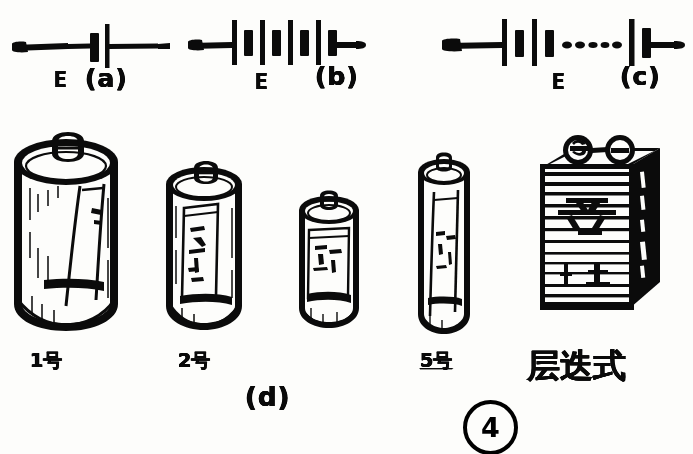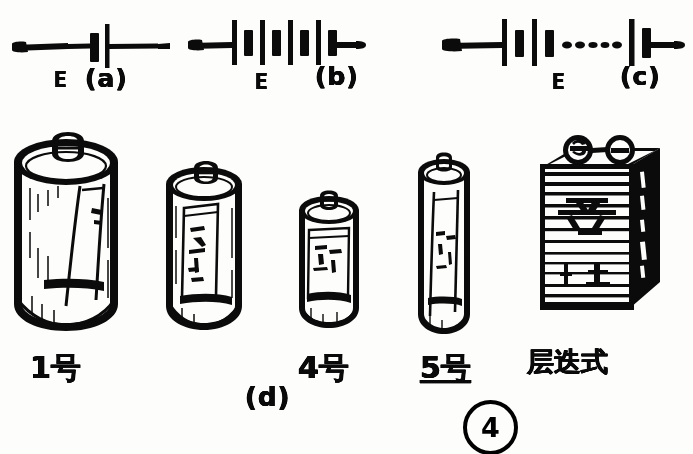--- a/index.html
+++ b/index.html
@@ -22,21 +22,21 @@
     font-weight:bold;
     color:#0a0a0a;
     white-space:nowrap;
     letter-spacing:1px;
     
     text-shadow:0.4px 0 0 #000, -0.4px 0 0 #000, 0 0.4px 0 #000;
   }
   .lbl-e{font-size:21px;font-family:"DejaVu Sans Mono","Liberation Mono",monospace;font-weight:bold;}
   .lbl-par{font-size:25px;}
   .lbl-cn{
-    font-size:30px;font-weight:bold;
+    font-size:19px;font-weight:bold;
     font-family:"DejaVu Sans","Liberation Sans",sans-serif;
     letter-spacing:0px;
   }
   .lbl-d{font-size:26px;font-weight:bold;}
 
   
   .circled-num{
     position:absolute;
     width:47px;height:47px;border:4px solid #000;border-radius:50%;
     display:flex;align-items:center;justify-content:center;
@@ -198,20 +198,21 @@
         <path d="M16,48 L16,80"></path>
           <path d="M16,92 L16,126"></path>
         <path d="M72,50 L72,100"></path>
           <path d="M72,112 L72,140"></path>
         <path d="M22,150 L22,162"></path>
           <path d="M34,156 L34,166"></path>
       </g>
       <path class="inkline" stroke-width="2.6" d="M8,144 C18,160 30,167 44,167 C58,167 72,160 80,144"></path>
     </svg>
   </div>
+  <div class="lbl lbl-cn" style="left:178px;top:348px;">2号</div>
 
   <div class="abs" style="left:293px;top:188px;">
     <svg width="80" height="150" viewBox="0 0 80 150">
       <path class="ink" d="M6,22 L6,120 C6,132 20,140 36,140 C52,140 66,132 66,120 L66,22 Z
                            M12,24 L12,120 C12,128 23,134 36,134 C49,134 60,128 60,120 L60,24 Z" fill-rule="evenodd"></path>
       <ellipse cx="36" cy="22" rx="30" ry="14" class="ink"></ellipse>
       <ellipse cx="36" cy="23" rx="24" ry="9.5" fill="#fdfdfb"></ellipse>
       <ellipse cx="36" cy="25" rx="21" ry="8" class="inkline" stroke-width="2"></ellipse>
 
       <path class="ink" d="M27,17 L27,8 C27,4 31,2.5 36,2.5 C41,2.5 45,4 45,8 L45,17 C45,20.5 41,22 36,22 C31,22 27,20.5 27,17 Z
@@ -234,21 +235,20 @@
           <path d="M10,82 L10,104"></path>
         <path d="M62,42 L62,84"></path>
           <path d="M62,94 L62,112"></path>
         <path d="M18,120 L18,132"></path>
           <path d="M30,126 L30,136"></path>
         <path d="M44,124 L44,134"></path>
       </g>
       <path class="inkline" stroke-width="2.4" d="M7,118 C15,132 25,136 36,136 C47,136 58,132 65,118"></path>
     </svg>
   </div>
-  <div class="lbl lbl-cn" style="left:298px;top:348px;">4号</div>
 
   <div class="abs" style="left:410px;top:148px;">
     <svg width="78" height="195" viewBox="0 0 78 195">
       <path class="ink" d="M8,24 L8,166 C8,178 20,186 34,186 C48,186 60,178 60,166 L60,24 Z
                            M14,26 L14,166 C14,173 24,180 34,180 C44,180 54,173 54,166 L54,26 Z" fill-rule="evenodd"></path>
       <ellipse cx="34" cy="24" rx="26" ry="13" class="ink"></ellipse>
       <ellipse cx="34" cy="25" rx="20" ry="9" fill="#fdfdfb"></ellipse>
       <ellipse cx="34" cy="27" rx="17" ry="7" class="inkline" stroke-width="2"></ellipse>
 
       <path class="ink" d="M26,19 L26,10 C26,6 29,4.5 34,4.5 C39,4.5 42,6 42,10 L42,19 C42,22 39,23.5 34,23.5 C29,23.5 26,22 26,19 Z
@@ -343,21 +343,21 @@
 
       <path class="ink" d="M56,6 L72,5 L72,10 L56,11 Z"></path>
 
       <g>
         <circle cx="84" cy="8" r="15" class="ink"></circle>
         <circle cx="84" cy="8" r="10" fill="#fdfdfb"></circle>
         <path class="ink" d="M75,6 L93,6 L93,11 L75,11 Z"></path>
       </g>
     </svg>
   </div>
-  <div class="lbl lbl-cn" style="left:527px;top:344px;font-size:27px;">层迭式</div>
+  <div class="lbl lbl-cn" style="left:527px;top:344px;font-size:33px;">层迭式</div>
 
   <div class="lbl lbl-d" style="left:245px;top:382px;">(d)</div>
 
   <div class="circled-num" style="left:463px;top:400px;">
     <span>4</span>
   </div>
 
 </div>
 
 </body></html>

